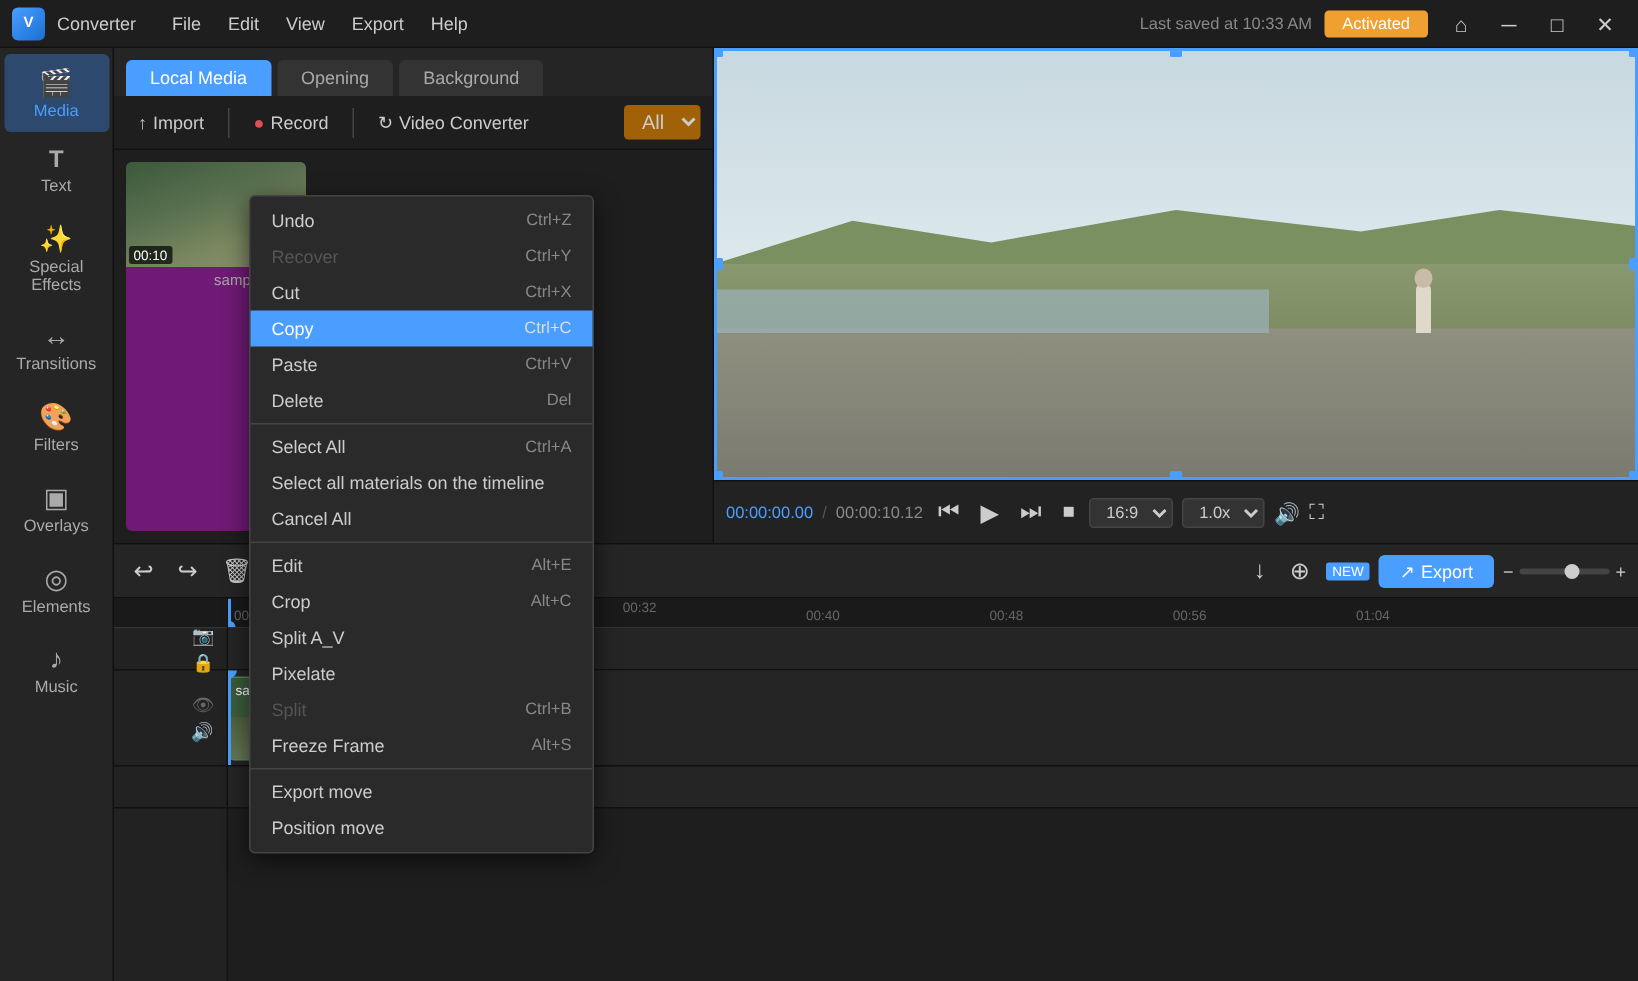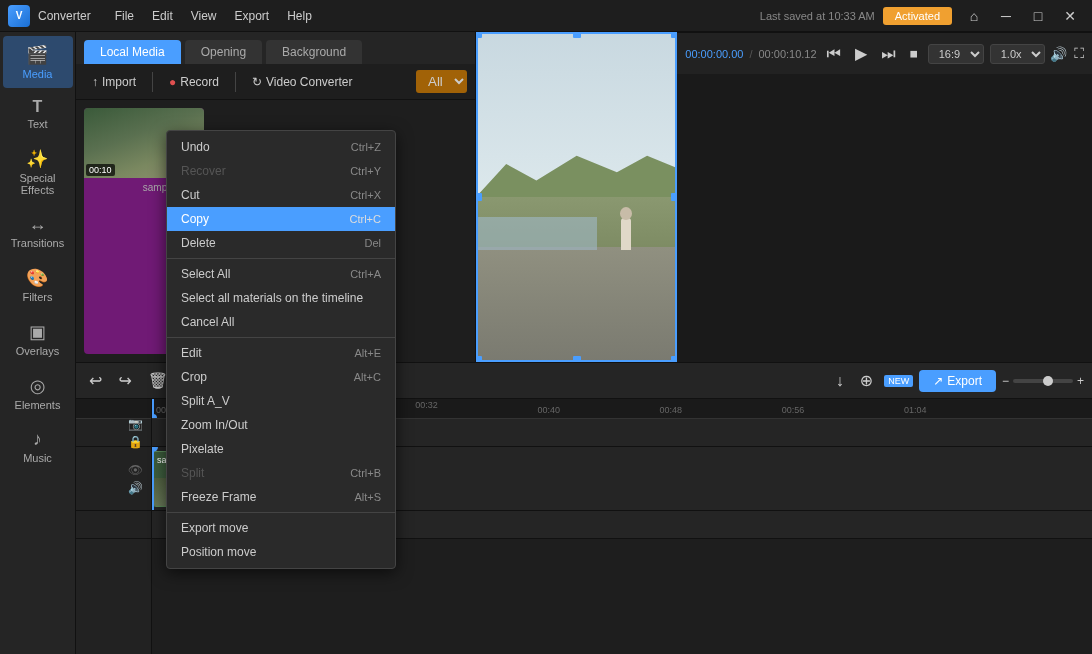--- a/index.html
+++ b/index.html
@@ -42,21 +42,21 @@
     .toolbar-btn { display: flex; align-items: center; gap: 4px; padding: 4px 8px; background: transparent; border: none; color: #ccc; font-size: 12px; cursor: pointer; border-radius: 3px; }
     .toolbar-sep { width: 1px; height: 20px; background: #444; }
     .all-select { margin-left: auto; display: flex; align-items: center; gap: 4px; background: #a16207; border: none; color: #ccc; padding: 3px 8px; border-radius: 3px; cursor: pointer; }
     .media-grid { flex: 1; padding: 8px; display: flex; flex-wrap: wrap; gap: 8px; overflow-y: auto; }
     .media-thumb { width: 120px; background: #701a75; border-radius: 4px; overflow: hidden; cursor: pointer; text-align: right; }
     .thumb-img { width: 120px; height: 70px; background: linear-gradient(135deg, #4a5a3a, #6a8a5a, #3a5a2a); position: relative; overflow: hidden; }
     .thumb-label { padding: 4px; font-size: 10px; color: #aaa; white-space: nowrap; overflow: hidden; text-overflow: ellipsis; }
     .duration-badge { position: absolute; bottom: 2px; left: 2px; background: rgba(0,0,0,0.7); color: white; font-size: 9px; padding: 1px 3px; border-radius: 2px; }
 
     
-    .preview-panel { flex: 1; background: #1a1a1a; display: flex; flex-direction: row; }
+    .preview-panel { flex: 1; background: #1a1a1a; display: flex; flex-direction: column; }
     .preview-video { flex: 1; background: #000; position: relative; overflow: hidden; }
     .playback-controls { height: 42px; background: #222; display: flex; align-items: center; padding: 0 8px; gap: 6px; border-top: 1px solid #111; }
     .time-display { font-size: 11px; color: #4a9eff; }
     .time-sep { color: #555; font-size: 11px; }
     .time-total { font-size: 11px; color: #888; }
     .ctrl-btn { background: none; border: none; color: #ccc; cursor: pointer; font-size: 16px; padding: 2px 4px; }
     .aspect-select { background: #333; border: 1px solid #444; color: #ccc; padding: 2px 6px; border-radius: 3px; font-size: 11px; }
     .speed-select { background: #333; border: 1px solid #444; color: #ccc; padding: 2px 6px; border-radius: 3px; font-size: 11px; }
     .vol-icon { color: #ccc; font-size: 14px; }
     .fullscreen-btn { color: #ccc; font-size: 14px; cursor: pointer; }
@@ -357,20 +357,24 @@
   </div>
   <div class="ctx-item">
     <span>Cut</span>
     <span class="ctx-shortcut">Ctrl+X</span>
   </div>
   <div class="ctx-item active">
     <span>Copy</span>
     <span class="ctx-shortcut">Ctrl+C</span>
   </div>
   <div class="ctx-item">
+    <span>Paste</span>
+    <span class="ctx-shortcut">Ctrl+V</span>
+  </div>
+  <div class="ctx-item">
     <span>Delete</span>
     <span class="ctx-shortcut">Del</span>
   </div>
   <div class="ctx-sep"></div>
   <div class="ctx-item">
     <span>Select All</span>
     <span class="ctx-shortcut">Ctrl+A</span>
   </div>
   <div class="ctx-item">
     <span>Select all materials on the timeline</span>
@@ -384,24 +388,20 @@
   <div class="ctx-item">
     <span>Edit</span>
     <span class="ctx-shortcut">Alt+E</span>
   </div>
   <div class="ctx-item">
     <span>Crop</span>
     <span class="ctx-shortcut">Alt+C</span>
   </div>
   <div class="ctx-item">
     <span>Split A_V</span>
-    <span class="ctx-shortcut"></span>
-  </div>
-  <div class="ctx-item">
-    <span>Zoom In/Out</span>
     <span class="ctx-shortcut"></span>
   </div>
   <div class="ctx-item">
     <span>Pixelate</span>
     <span class="ctx-shortcut"></span>
   </div>
   <div class="ctx-item disabled">
     <span>Split</span>
     <span class="ctx-shortcut">Ctrl+B</span>
   </div>

